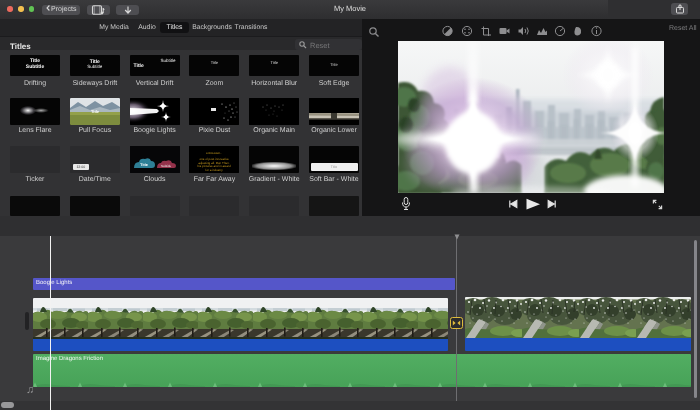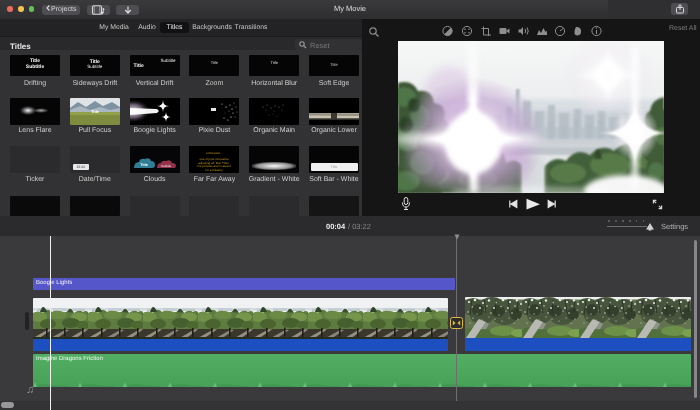--- a/index.html
+++ b/index.html
@@ -463,31 +463,20 @@
         <path d="M157.2 5.5 V12.5 M150.2 5.5 L156.2 9 L150.2 12.5 Z" stroke="#e0e0e0" stroke-width="1.2"></path>
 
         <g stroke="#d6d6d6" stroke-width="1.2" fill="none">
           <path d="M258.2 8.2 L255.6 5.6 M255.4 8.4 V5.4 H258.4"></path>
           <path d="M260.8 10.8 L263.4 13.4 M263.6 10.6 V13.6 H260.6"></path>
         </g>
       </g>
     </svg>
   </div>
 
-  <div class="abs" id="tbar">
-    <span class="abs" style="left:326px;top:6px;font-size:7.5px;color:#efefef;font-weight:bold;">00:04</span>
-    <span class="abs" style="left:348px;top:6px;font-size:7.5px;color:#8a8a8c;">/ 03:22</span>
-    <div class="abs" style="left:607px;top:9.5px;width:40px;height:1.2px;background:#6b6b6d;"></div>
-    <div class="abs" style="left:608px;top:4px;width:40px;height:2px;
-         background:repeating-linear-gradient(to right,#59595b 0,#59595b 1.5px,transparent 1.5px,transparent 7px);"></div>
-    <svg class="abs" style="left:645px;top:6px;" width="10" height="9" viewBox="0 0 10 9">
-      <path d="M5 1 L9 7.5 H1 Z M3.5 7.5 H6.5 V8.5 H3.5 Z" fill="#cfcfd1"></path>
-    </svg>
-    <span class="abs" style="left:661px;top:6px;font-size:7.5px;color:#b2b2b4;">Settings</span>
-  </div>
 
   <div class="abs" id="tl">
 
     <div class="abs" style="left:33px;top:42px;width:422px;height:12px;background:#5556c9;border-radius:1px;">
       <span style="position:absolute;left:3px;top:2px;font-size:6px;color:#f2f2f6;">Boogie Lights</span>
     </div>
 
     <div class="abs" style="left:33px;top:62px;width:415px;height:53px;overflow:hidden;border-radius:1px;">
       <svg width="415" height="53" viewBox="0 0 415 53">
         <defs>

